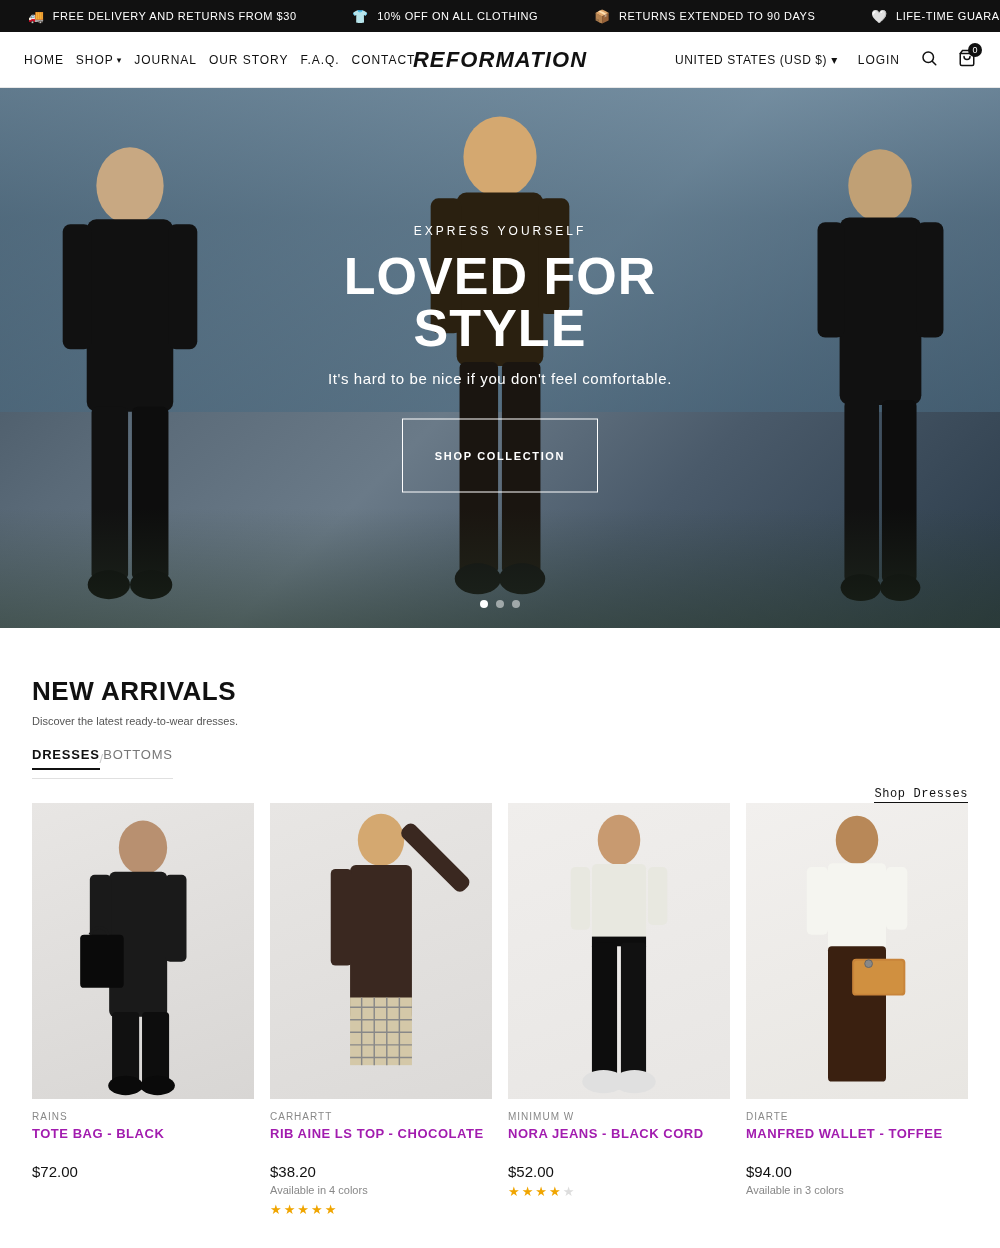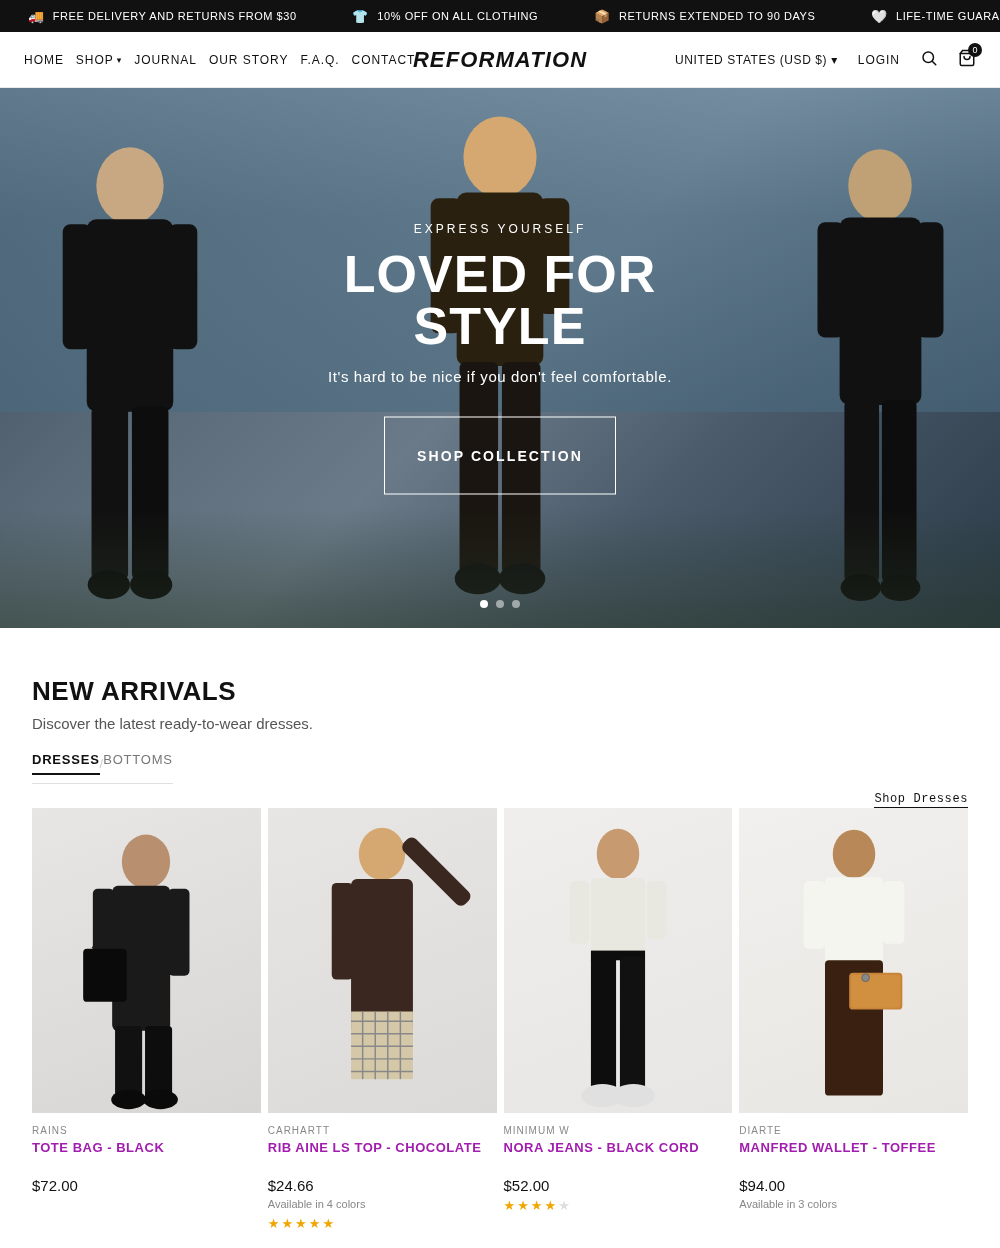--- a/index.html
+++ b/index.html
@@ -167,21 +167,21 @@
       font-size: 15px;
       font-weight: 300;
       letter-spacing: 0.04em;
       margin-bottom: 32px;
     }
     .hero-cta {
       display: inline-block;
       border: 1.5px solid #fff;
       color: #fff;
       text-decoration: none;
-      font-size: 14px;
+      font-size: 11px;
       letter-spacing: 0.15em;
       padding: 30px 32px;
       font-weight: 600;
       text-transform: uppercase;
       background: transparent;
       cursor: pointer;
     }
     .hero-dots {
       position: absolute;
       bottom: 20px;
@@ -208,21 +208,21 @@
       background: #fff;
     }
     .section-title {
       font-size: 26px;
       font-weight: 800;
       letter-spacing: 0.02em;
       margin-bottom: 8px;
       color: #111;
     }
     .section-subtitle {
-      font-size: 15px;
+      font-size: 11px;
       color: #555;
       margin-bottom: 20px;
     }
     .section-tabs {
       display: flex;
       align-items: center;
       margin-bottom: 24px;
       border-bottom: 1px solid #e0e0e0;
       padding-bottom: 8px;
     }
@@ -254,21 +254,21 @@
       letter-spacing: 0.05em;
       border-bottom: 1px solid #111;
       padding-bottom: 1px;
       font-family: Liberation Mono, monospace;
     }
 
     
     .product-grid {
       display: grid;
       grid-template-columns: repeat(4, 1fr);
-      gap: 7px;
+      gap: 16px;
       overflow: hidden;
     }
     .product-card {
       cursor: pointer;
     }
     .product-image-wrap {
       width: 100%;
       aspect-ratio: 3/4;
       background: #f0eeec;
       overflow: hidden;
@@ -527,21 +527,21 @@
             <line x1="68" y1="205" x2="132" y2="205" stroke="#888" stroke-width="1.5"></line>
             <line x1="68" y1="218" x2="132" y2="218" stroke="#888" stroke-width="1.5"></line>
             <line x1="68" y1="231" x2="132" y2="231" stroke="#888" stroke-width="1.5"></line>
             <line x1="68" y1="244" x2="132" y2="244" stroke="#888" stroke-width="1.5"></line>
             <line x1="68" y1="257" x2="132" y2="257" stroke="#888" stroke-width="1.5"></line>
           </svg>
         </div>
       </div>
       <p class="product-brand">CARHARTT</p>
       <p class="product-name">RIB AINE LS TOP - CHOCOLATE</p>
-      <p class="product-price">$24.66</p>
+      <p class="product-price">$38.20</p>
       <p class="product-variants">Available in 4 colors</p>
       <div class="stars">
         <span>★</span>
         <span>★</span>
         <span>★</span>
         <span>★</span>
         <span>★</span>
       </div>
     </div>
 

